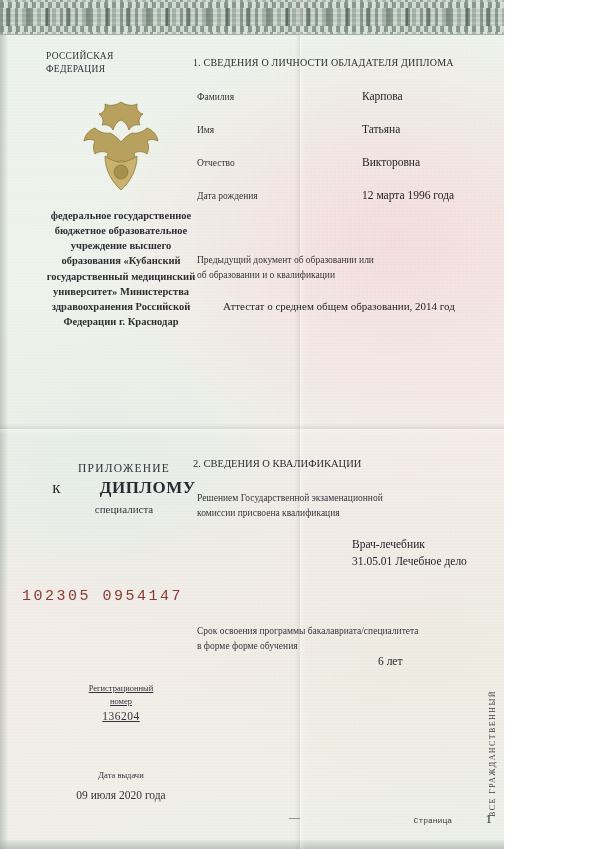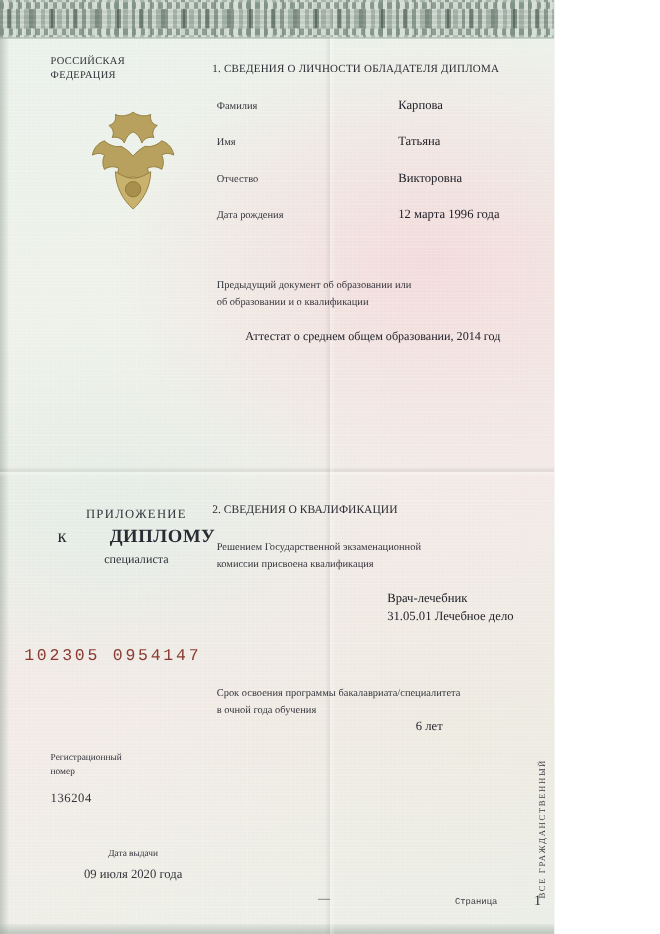--- a/index.html
+++ b/index.html
@@ -138,28 +138,28 @@
     font-size: 15px;
     letter-spacing: 2.5px;
     color: #8a3a2f;
   }
 
   .reg-block {
     position: absolute;
     left: 46px;
     top: 682px;
     width: 150px;
-    text-align: left;
+    text-align: center;
     font-size: 8.5px;
     line-height: 1.5;
     color: #33333b;
+    text-decoration: underline;
   }
   .reg-num {
     font-size: 11.5px;
-    margin-top: 10px;
     letter-spacing: .5px;
   }
   .date-block {
     position: absolute;
     left: 46px;
     top: 770px;
     width: 150px;
     text-align: center;
     font-size: 8.5px;
     color: #33333b;
@@ -335,20 +335,21 @@
         <svg viewBox="0 0 92 104" width="92" height="104" aria-hidden="true">
           <g fill="#b8a15e" stroke="#8d7736" stroke-width="0.8">
             <path d="M46 8 C40 12 34 12 30 10 C31 16 28 19 24 20 C28 23 29 27 27 31 C32 30 36 32 38 36 C40 30 43 27 46 26 C49 27 52 30 54 36 C56 32 60 30 65 31 C63 27 64 23 68 20 C64 19 61 16 62 10 C58 12 52 12 46 8 Z"></path>
             <path d="M20 34 C14 36 10 41 9 47 C13 45 17 45 20 47 C18 51 18 56 20 60 C24 57 29 57 33 59 C31 64 32 69 35 73 C38 69 42 67 46 67 C50 67 54 69 57 73 C60 69 61 64 59 59 C63 57 68 57 72 60 C74 56 74 51 72 47 C75 45 79 45 83 47 C82 41 78 36 72 34 C68 38 62 40 57 39 C53 41 49 44 46 48 C43 44 39 41 35 39 C30 40 24 38 20 34 Z"></path>
             <path d="M30 62 C30 76 37 88 46 96 C55 88 62 76 62 62 C56 66 51 68 46 68 C41 68 36 66 30 62 Z" fill="#c8b26d"></path>
             <circle cx="46" cy="78" r="7" fill="#a98f4d"></circle>
           </g>
         </svg>
       </div>
 
+      <div class="org-name">федеральное государственное бюджетное образовательное учреждение высшего образования «Кубанский государственный медицинский университет» Министерства здравоохранения Российской Федерации г. Краснодар</div>
     </div>
 
     <div class="pril">
       <div class="pril-1">ПРИЛОЖЕНИЕ</div>
       <div class="pril-2">
         <span>к</span>
         <b>ДИПЛОМУ</b>
       </div>
       <div class="pril-3">специалиста</div>
     </div>
@@ -399,21 +400,21 @@
       <div>Решением Государственной экзаменационной</div>
       <div>комиссии присвоена квалификация</div>
     </div>
     <div class="qual-val">
       <div>Врач-лечебник</div>
       <div>31.05.01 Лечебное дело</div>
     </div>
 
     <div class="term-text">
       <div>Срок освоения программы бакалавриата/специалитета</div>
-      <div>в очной года обучения</div>
+      <div>в форме форме обучения</div>
     </div>
     <div class="term-val">6 лет</div>
 
     <div class="vertical-text">ВСЕ ГРАЖДАНСТВЕННЫЙ</div>
     <div class="page-label">Страница</div>
     <div class="page-num-big">1</div>
     <div class="dash-mark">—</div>
   </div>
 </div>
 

